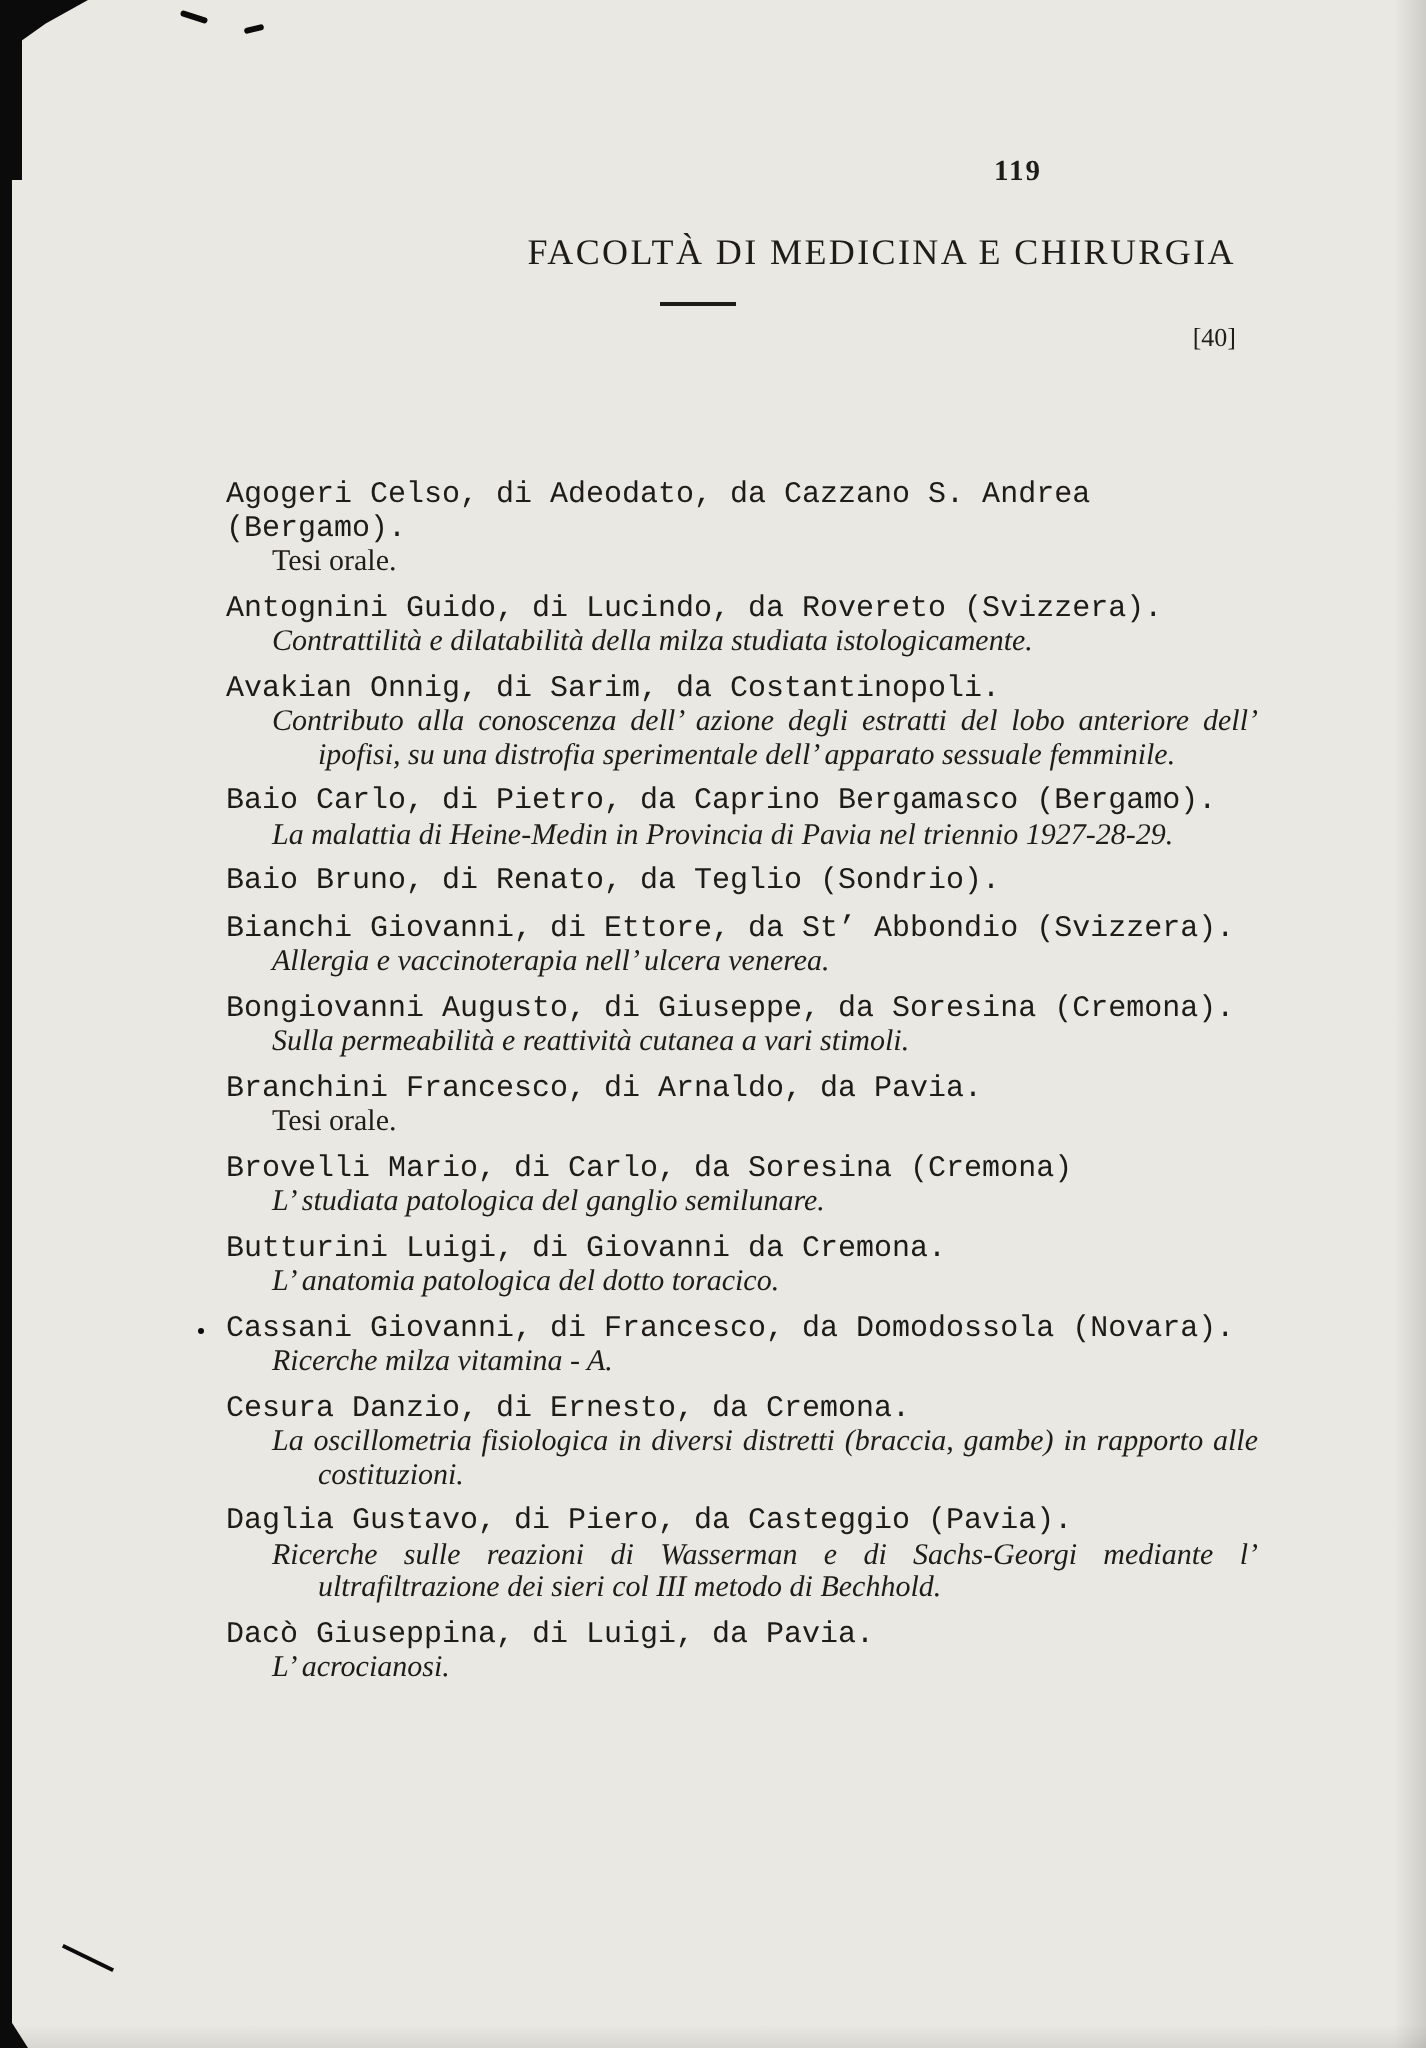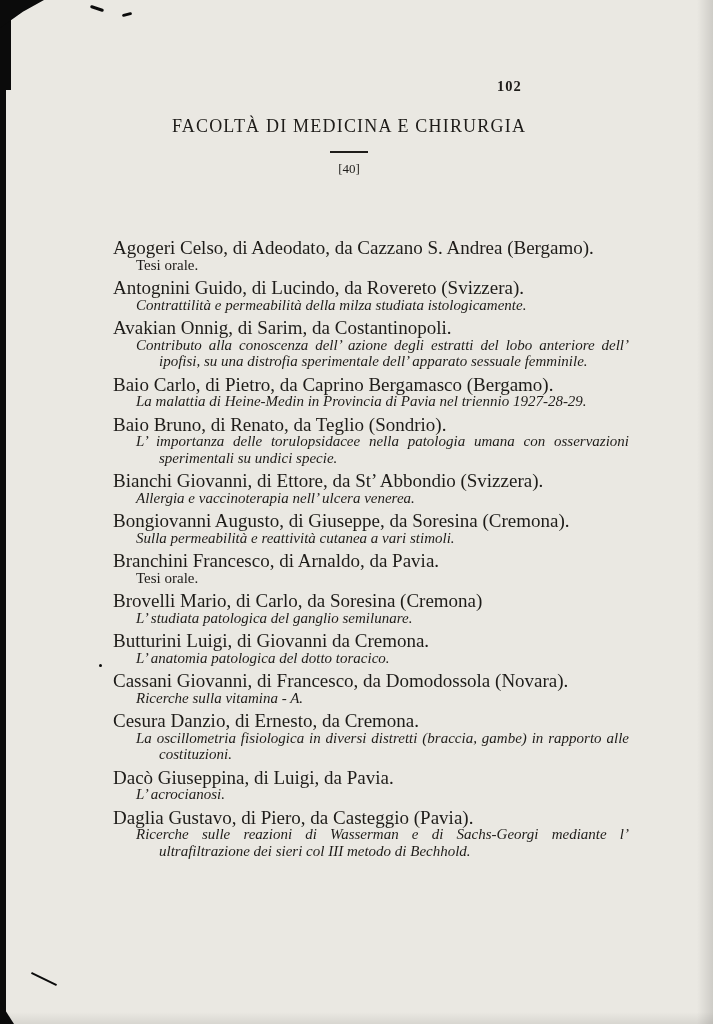--- a/index.html
+++ b/index.html
@@ -27,42 +27,42 @@
   .shade-right  { position:absolute; right:0; top:0; width:16px; height:100%;
                   background:linear-gradient(to right, rgba(0,0,0,0), rgba(0,0,0,0.12)); }
   .shade-bottom { position:absolute; bottom:0; left:0; width:100%; height:12px;
                   background:linear-gradient(to bottom, rgba(0,0,0,0), rgba(0,0,0,0.08)); }
 
   
   .page-number {
     position:absolute; top:78px; left:497px;
     font-size:14.5px; font-weight:bold; letter-spacing:1px;
   }
-  .header { position:absolute; left:80px; right:95px; top:0; text-align:center; }
+  .header { position:absolute; left:80px; right:95px; top:0; text-align:right; }
   .title {
     margin-top:116px;
     font-size:18px; font-weight:normal; letter-spacing:1.2px;
     white-space:nowrap;
   }
   .title-rule {
     width:38px; height:1.5px; background:var(--ink,#1e1c19);
     margin:14px auto 0 auto;
   }
   .section {
     margin-top:14px;
     font-size:15px; font-weight:normal; letter-spacing:2px;
   }
   .count { margin-top:8px; font-size:13px; }
 
   
   .entries {
     position:absolute; top:240px; left:113px; width:516px;
   }
   .entry { margin-bottom:7px; }
-  .name  { font-size:19px; line-height:16.5px; }
+  .name  { font-size:15px; line-height:16.5px;font-family:Liberation Mono, monospace; }
   .detail{
     font-size:15px; line-height:16.5px;
     padding-left:46px; text-indent:-23px;
     text-align:justify;
   }
   .detail.italic { font-style:italic; }
   .detail.roman  { font-style:normal; }
 </style>
 </head>
 <body>
@@ -73,52 +73,51 @@
   <div class="artifact edge-strip-wide"></div>
   <div class="artifact blob-tl"></div>
   <div class="artifact mark-a"></div>
   <div class="artifact mark-b"></div>
   <div class="artifact speck-left"></div>
   <div class="artifact mark-bottom"></div>
   <div class="artifact wedge-bl"></div>
   <div class="shade-right"></div>
   <div class="shade-bottom"></div>
 
-  <div class="page-number">102</div>
+  <div class="page-number">119</div>
   <div class="header">
     <div class="title">FACOLTÀ DI MEDICINA E CHIRURGIA</div>
     <div class="title-rule"></div>
     <div class="count">[40]</div>
   </div>
 
   <div class="entries">
 
     <div class="entry">
       <div class="name">Agogeri Celso, di Adeodato, da Cazzano S. Andrea (Bergamo).</div>
       <div class="detail roman">Tesi orale.</div>
     </div>
 
     <div class="entry">
       <div class="name">Antognini Guido, di Lucindo, da Rovereto (Svizzera).</div>
-      <div class="detail italic">Contrattilità e permeabilità della milza studiata istologicamente.</div>
+      <div class="detail italic">Contrattilità e dilatabilità della milza studiata istologicamente.</div>
     </div>
 
     <div class="entry">
       <div class="name">Avakian Onnig, di Sarim, da Costantinopoli.</div>
       <div class="detail italic">Contributo alla conoscenza dell’ azione degli estratti del lobo anteriore dell’ ipofisi, su una distrofia sperimentale dell’ apparato sessuale femminile.</div>
     </div>
 
     <div class="entry">
       <div class="name">Baio Carlo, di Pietro, da Caprino Bergamasco (Bergamo).</div>
       <div class="detail italic">La malattia di Heine-Medin in Provincia di Pavia nel triennio 1927-28-29.</div>
     </div>
 
     <div class="entry">
       <div class="name">Baio Bruno, di Renato, da Teglio (Sondrio).</div>
-      <div class="detail italic">L’ importanza delle torulopsidacee nella patologia umana con osservazioni sperimentali su undici specie.</div>
     </div>
 
     <div class="entry">
       <div class="name">Bianchi Giovanni, di Ettore, da St’ Abbondio (Svizzera).</div>
       <div class="detail italic">Allergia e vaccinoterapia nell’ ulcera venerea.</div>
     </div>
 
     <div class="entry">
       <div class="name">Bongiovanni Augusto, di Giuseppe, da Soresina (Cremona).</div>
       <div class="detail italic">Sulla permeabilità e reattività cutanea a vari stimoli.</div>
@@ -134,32 +133,32 @@
       <div class="detail italic">L’ studiata patologica del ganglio semilunare.</div>
     </div>
 
     <div class="entry">
       <div class="name">Butturini Luigi, di Giovanni da Cremona.</div>
       <div class="detail italic">L’ anatomia patologica del dotto toracico.</div>
     </div>
 
     <div class="entry">
       <div class="name">Cassani Giovanni, di Francesco, da Domodossola (Novara).</div>
-      <div class="detail italic">Ricerche sulla vitamina - A.</div>
+      <div class="detail italic">Ricerche milza vitamina - A.</div>
     </div>
 
     <div class="entry">
       <div class="name">Cesura Danzio, di Ernesto, da Cremona.</div>
       <div class="detail italic">La oscillometria fisiologica in diversi distretti (braccia, gambe) in rapporto alle costituzioni.</div>
     </div>
 
     <div class="entry">
-      <div class="name">Dacò Giuseppina, di Luigi, da Pavia.</div>
-      <div class="detail italic">L’ acrocianosi.</div>
+      <div class="name">Daglia Gustavo, di Piero, da Casteggio (Pavia).</div>
+      <div class="detail italic">Ricerche sulle reazioni di Wasserman e di Sachs-Georgi mediante l’ ultrafiltrazione dei sieri col III metodo di Bechhold.</div>
     </div>
 
     <div class="entry">
-      <div class="name">Daglia Gustavo, di Piero, da Casteggio (Pavia).</div>
-      <div class="detail italic">Ricerche sulle reazioni di Wasserman e di Sachs-Georgi mediante l’ ultrafiltrazione dei sieri col III metodo di Bechhold.</div>
+      <div class="name">Dacò Giuseppina, di Luigi, da Pavia.</div>
+      <div class="detail italic">L’ acrocianosi.</div>
     </div>
 
   </div>
 </div>
 
 </body></html>

